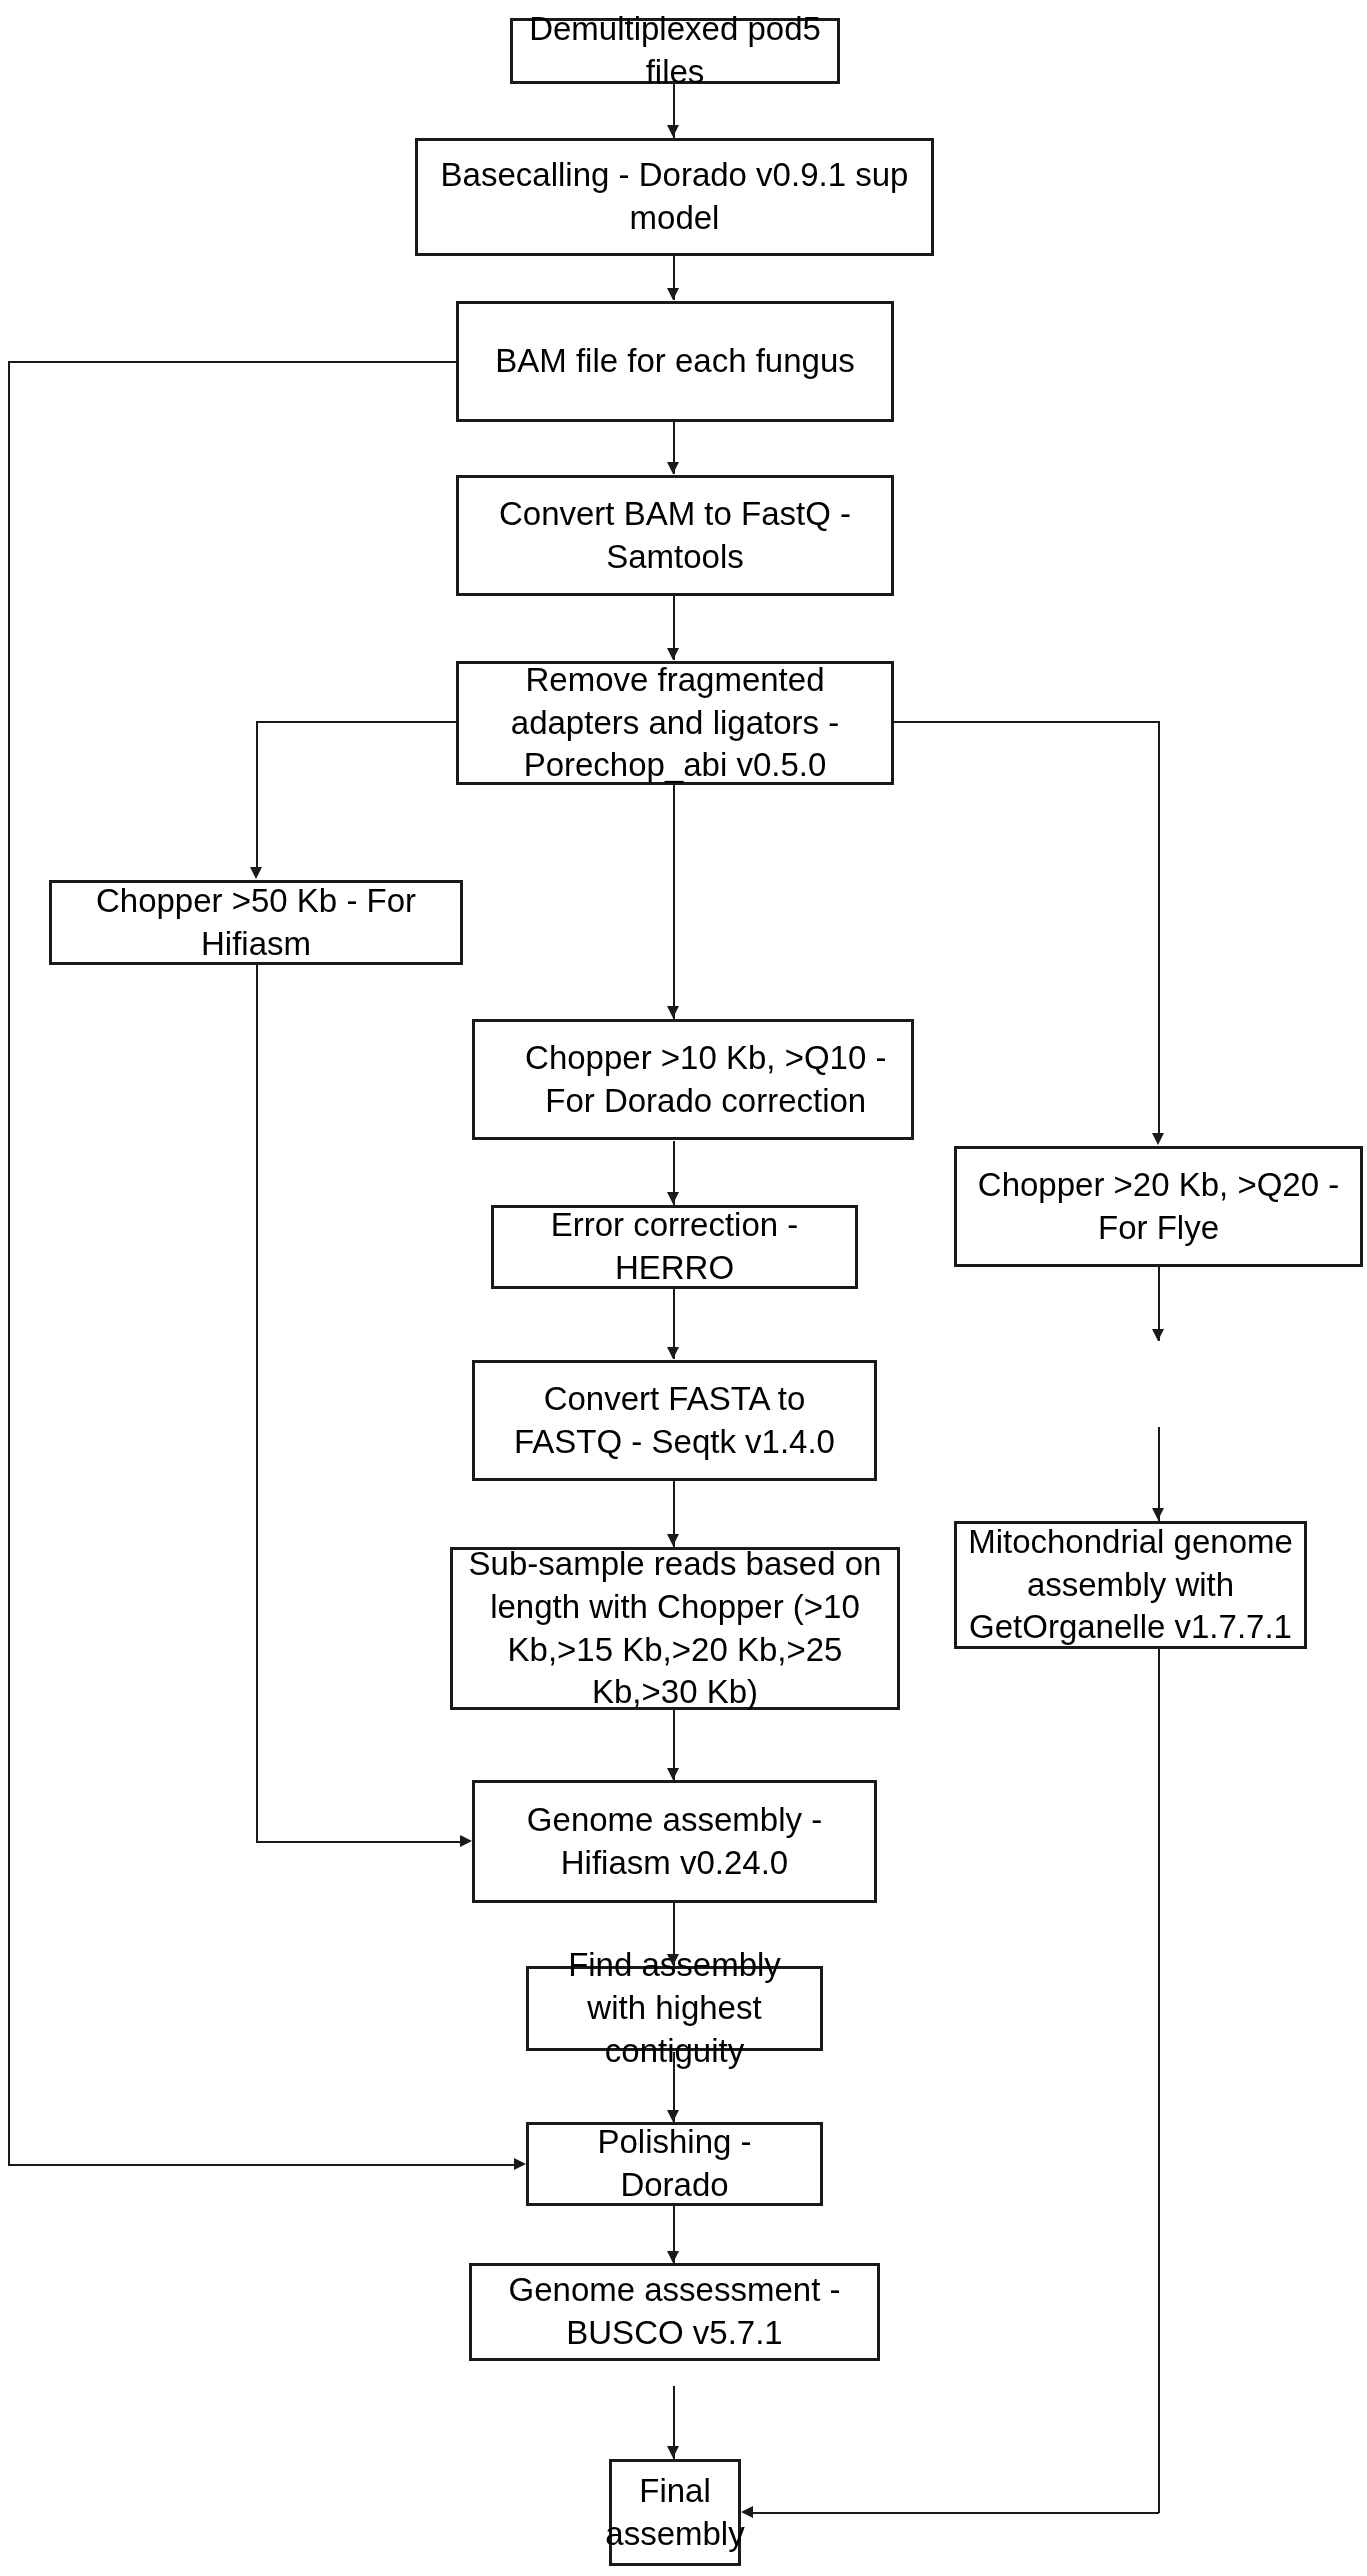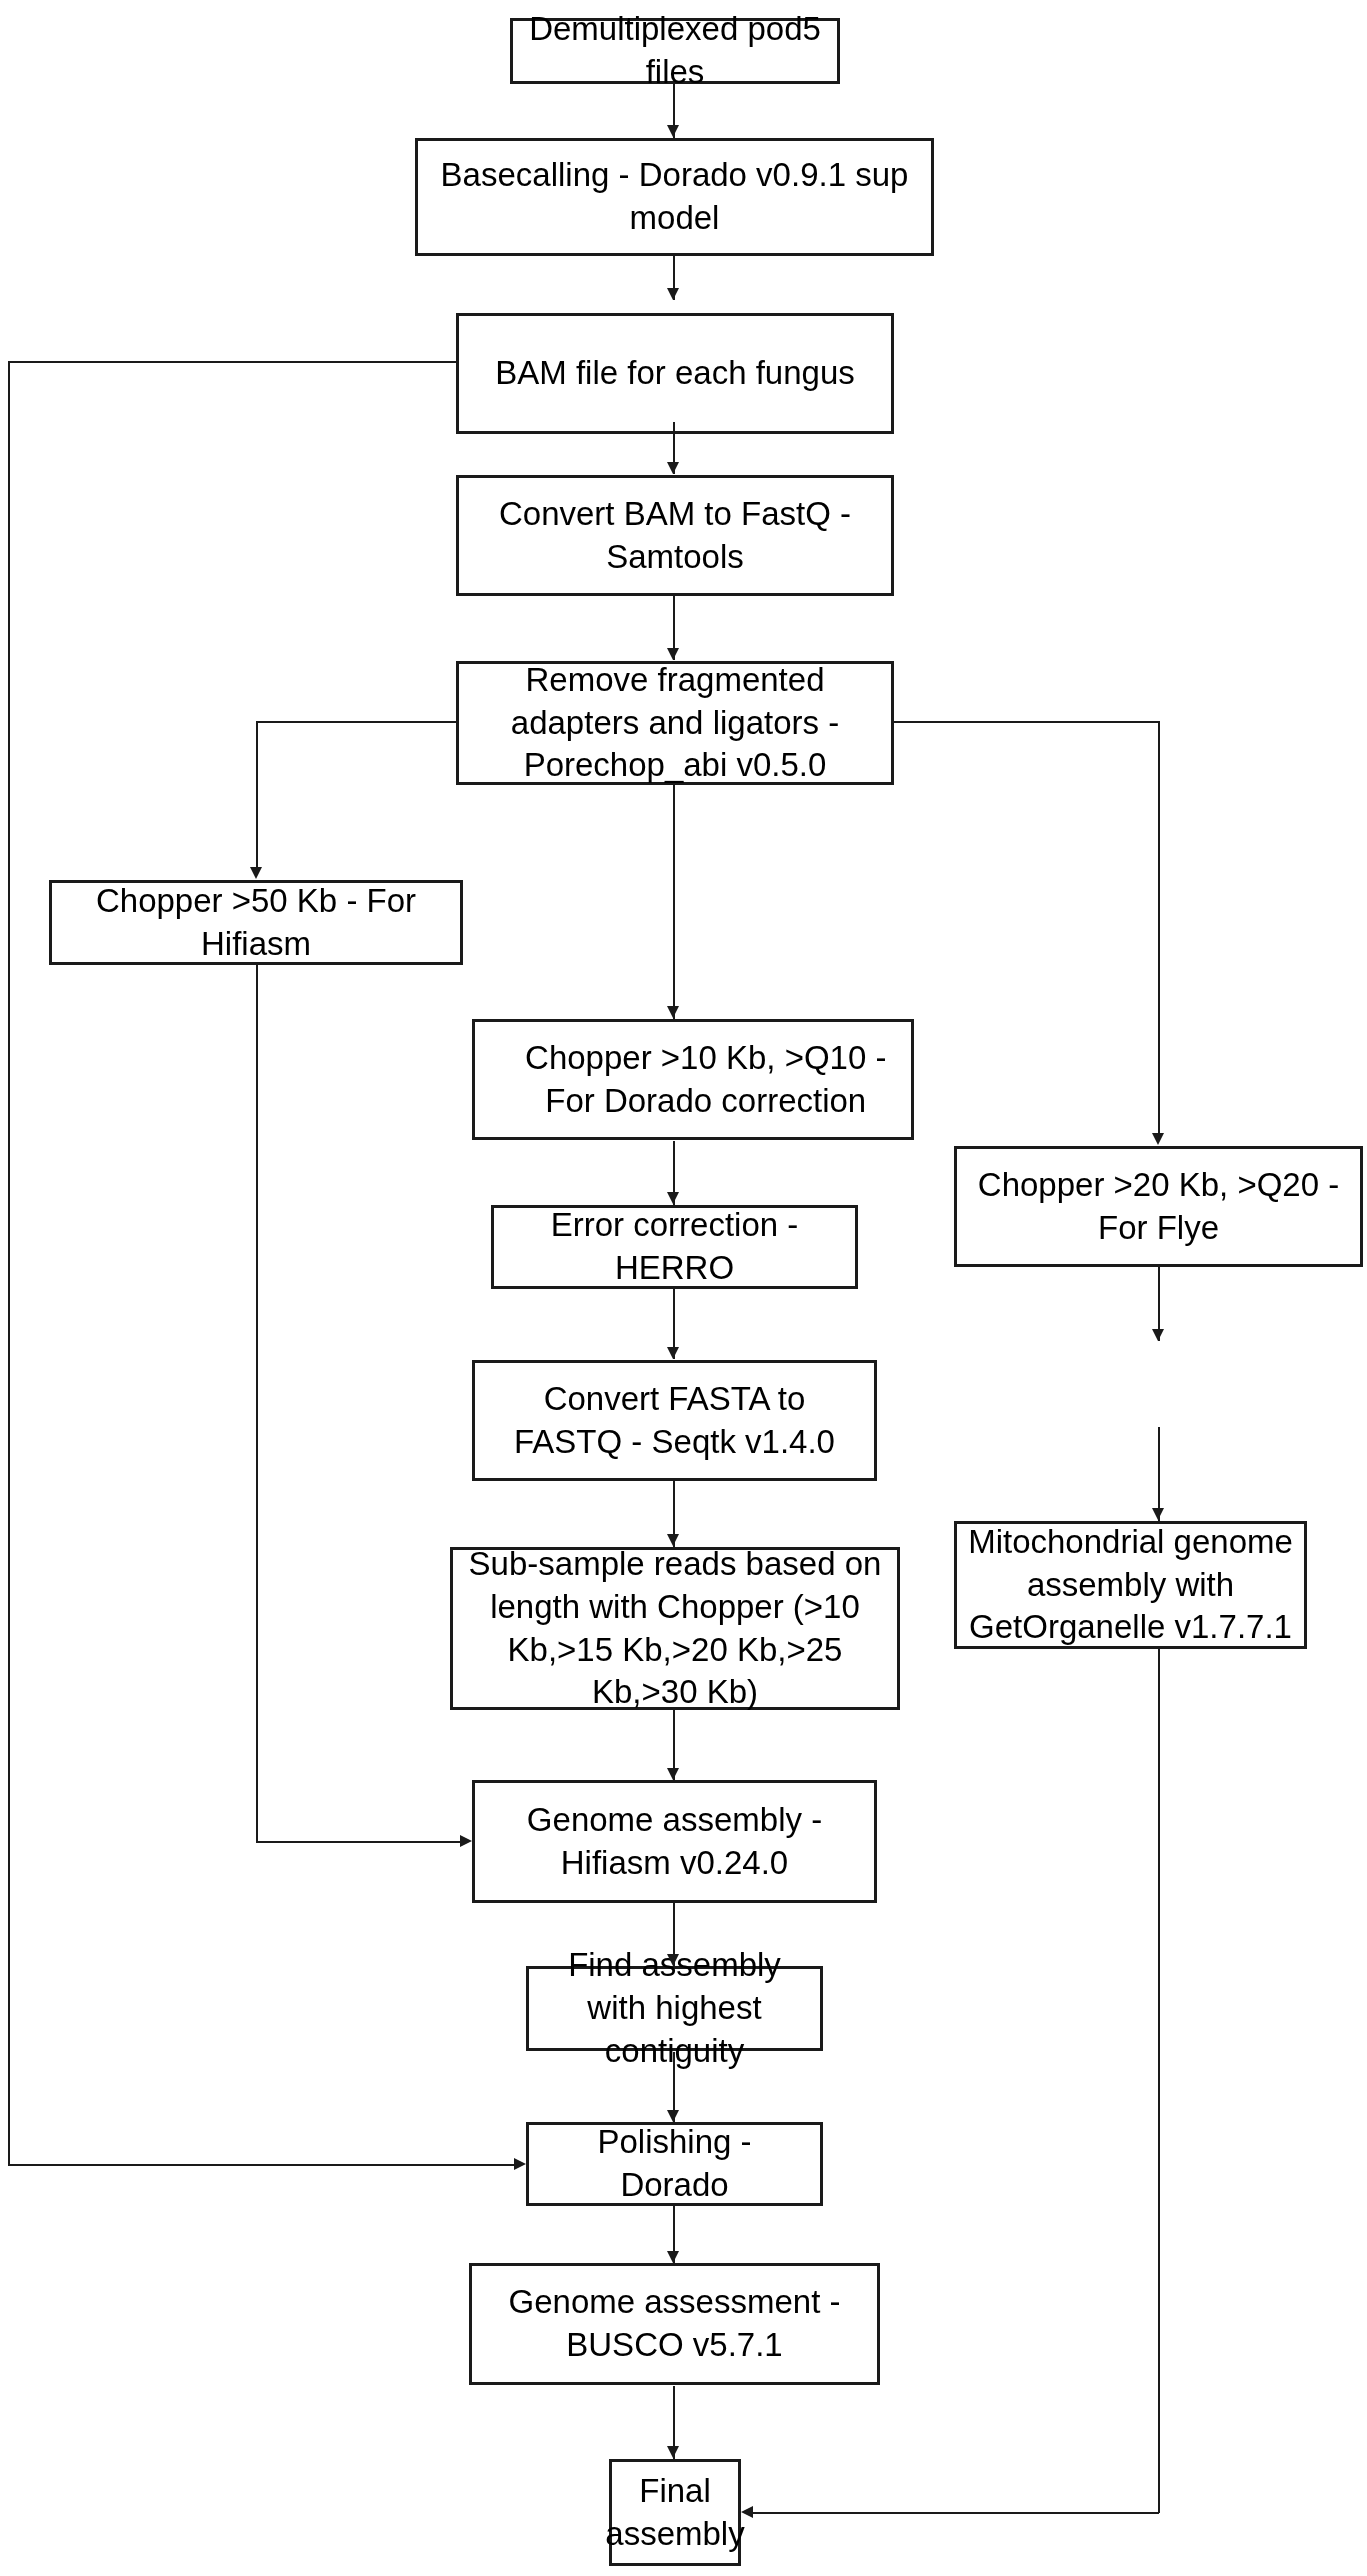--- a/index.html
+++ b/index.html
@@ -39,21 +39,21 @@
 <div id="canvas">
 
   <div class="node" style="left:510px; top:18px; width:330px; height:66px;">
     <span>Demultiplexed pod5 files</span>
   </div>
 
   <div class="node" style="left:415px; top:138px; width:519px; height:118px;">
     <span>Basecalling - Dorado v0.9.1 sup model</span>
   </div>
 
-  <div class="node" style="left:456px; top:301px; width:438px; height:121px;margin-top:12px;">
+  <div class="node" style="left:456px; top:301px; width:438px; height:121px;">
     <span>BAM file for each fungus</span>
   </div>
 
   <div class="node" style="left:456px; top:475px; width:438px; height:121px;">
     <span>Convert BAM to FastQ - Samtools</span>
   </div>
 
   <div class="node" style="left:456px; top:661px; width:438px; height:124px;">
     <span>Remove fragmented adapters and ligators - Porechop_abi v0.5.0</span>
   </div>
@@ -83,21 +83,21 @@
   </div>
 
   <div class="node" style="left:526px; top:1966px; width:297px; height:85px;">
     <span>Find assembly with highest contiguity</span>
   </div>
 
   <div class="node" style="left:526px; top:2122px; width:297px; height:84px;">
     <span>Polishing - Dorado</span>
   </div>
 
-  <div class="node" style="left:469px; top:2263px; width:411px; height:122px;">
+  <div class="node" style="left:469px; top:2263px; width:411px; height:98px;">
     <span>Genome assessment - BUSCO v5.7.1</span>
   </div>
 
   <div class="node tight" style="left:609px; top:2459px; width:132px; height:107px;">
     <span>Final assembly</span>
   </div>
 
   <div class="node" style="left:954px; top:1146px; width:409px; height:121px;">
     <span>Chopper &gt;20 Kb, &gt;Q20 - For Flye</span>
   </div>

